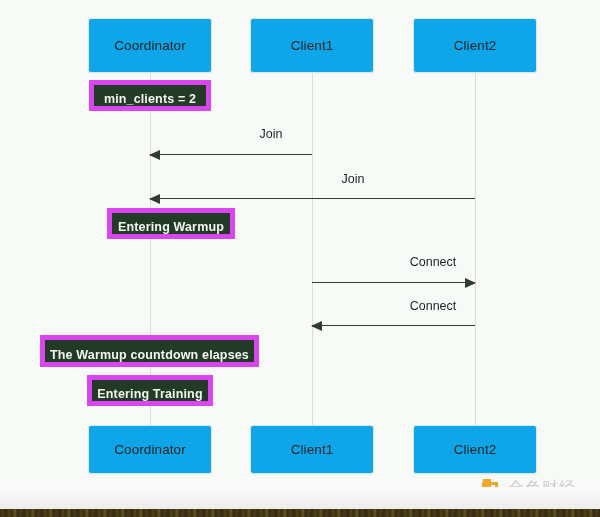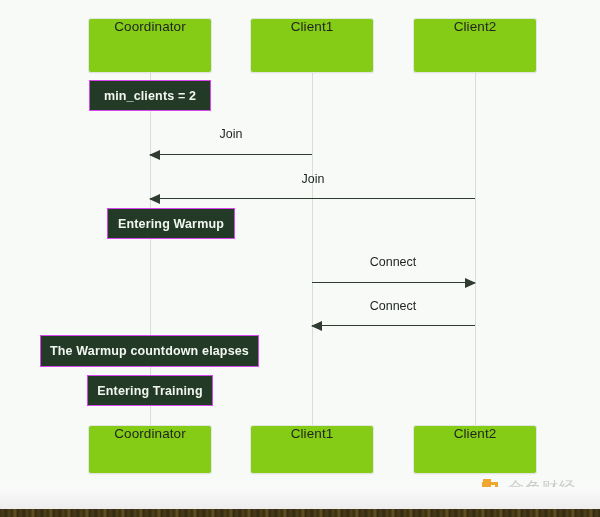--- a/index.html
+++ b/index.html
@@ -36,40 +36,40 @@
   .lifeline {
     position: absolute;
     width: 1px;
     background: #d7ddd7;
   }
 
   
   .participant {
     position: absolute;
     box-sizing: border-box;
-    background: #84cc16;
+    background: #0ea5e9;
     border: 1px solid #e2e5e2;
     border-radius: 3px;
     display: flex;
-    align-items: flex-start;
+    align-items: center;
     justify-content: center;
     color: #1f2320;
     font-size: 13.5px;
     letter-spacing: .1px;
     box-shadow: 0 1px 1px rgba(0,0,0,0.035);
   }
 
   
   .note {
     position: absolute;
     box-sizing: border-box;
     background: #233b26;
-    border: 1px solid #d946ef;
+    border: 5px solid #d946ef;
     display: flex;
-    align-items: center;
+    align-items: flex-end;
     justify-content: center;
     color: #f2f6f1;
     font-size: 12.5px;
     font-weight: 600;
     letter-spacing: .15px;
     white-space: nowrap;
   }
 
   
   .message {
@@ -99,20 +99,21 @@
   .message.to-right .head {
     right: -1px;
     border-left: 11px solid #2f3a31;
   }
   .msg-label {
     position: absolute;
     font-size: 12.5px;
     color: #1f2320;
     white-space: nowrap;
     transform: translateX(-50%);
+    margin-left: 40px;
   }
 
   
   #watermark {
     position: absolute;
     display: flex;
     align-items: center;
     gap: 7px;
     opacity: .92;
   }

